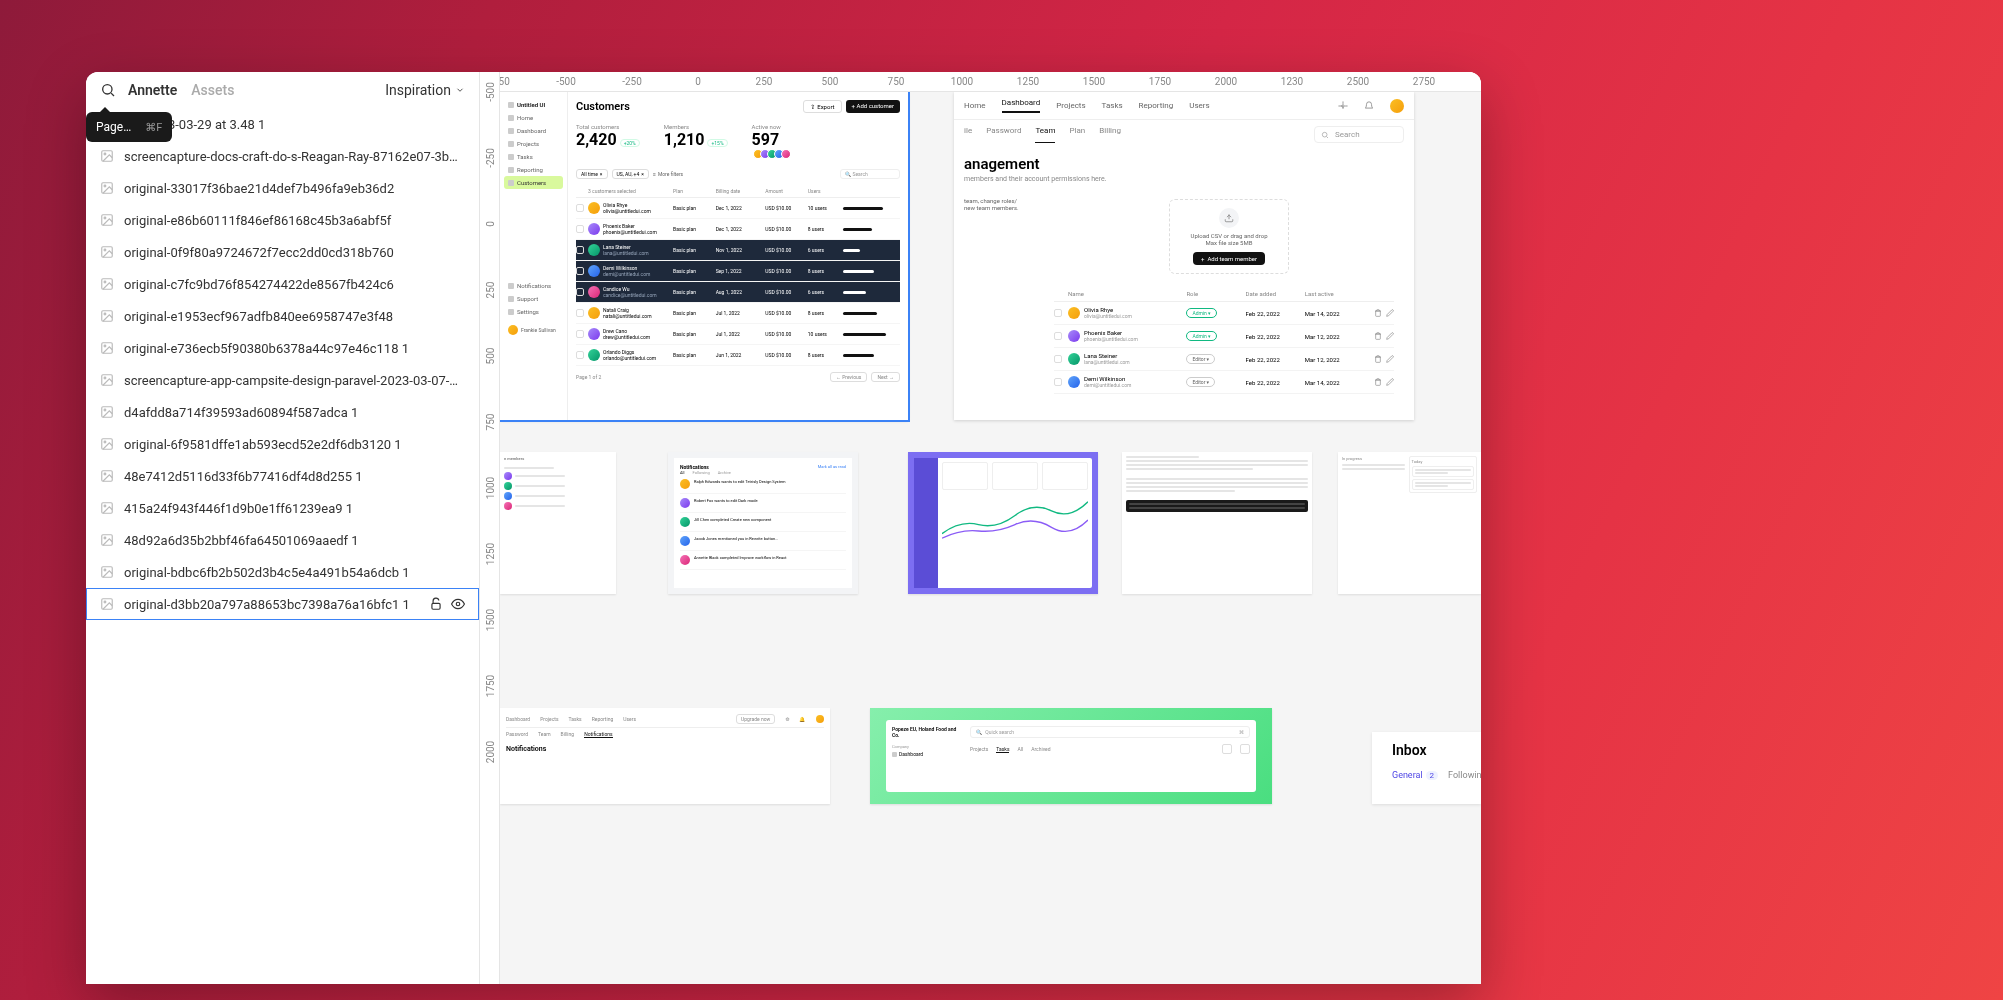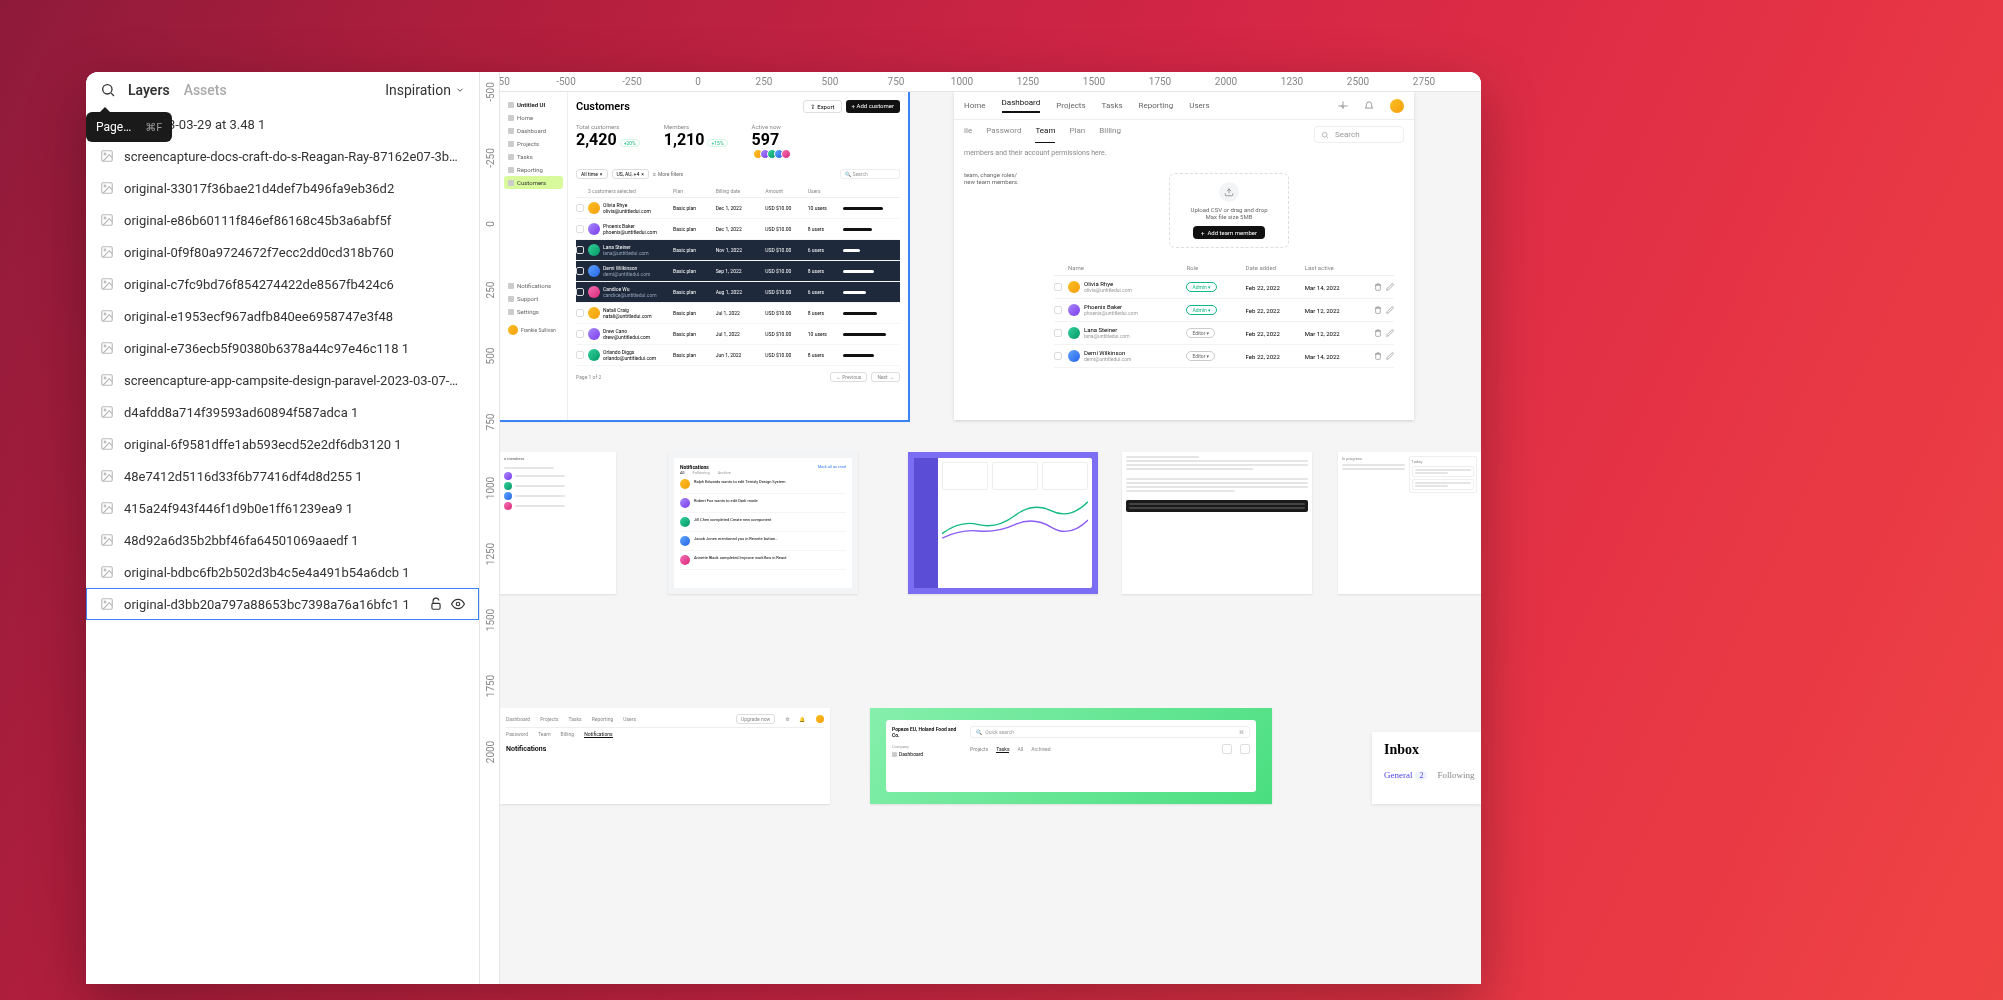--- a/index.html
+++ b/index.html
@@ -286,22 +286,21 @@
 .notif-tabs .a { color: #111; }
 .notif-row { display: flex; gap: 4px; align-items: flex-start; padding: 4px 0; border-bottom: 1px solid #f5f5f5; }
 .notif-row .av { width: 10px; height: 10px; }
 .notif-text { font-size: 4px; line-height: 1.3; }
 
 
 .inbox-panel {
   position: absolute;
   background: #fff;
   box-shadow: 0 1px 3px rgba(0,0,0,0.1);
-  padding: 10px 12px;
-  font-family: Liberation Serif, serif;
+  padding: 10px 20px;
 }
 .inbox-title { font-size: 14px; font-weight: 600; }
 .inbox-tabs { display: flex; gap: 10px; font-size: 9px; margin-top: 12px; }
 .inbox-tabs .tb { color: #888; display: flex; align-items: center; gap: 3px; }
 .inbox-tabs .ct { background: #eef2ff; color: #4f46e5; border-radius: 6px; padding: 0 4px; font-size: 8px; }
 
 .search-box {
   display: flex; align-items: center; gap: 6px;
   border: 1px solid #eee; border-radius: 4px;
   padding: 3px 6px; font-size: 8px; color: #999;
@@ -314,21 +313,21 @@
 
 <div class="app-window">
 
   <div class="sidebar">
     <div class="sidebar-header">
       <svg class="search-icon" viewBox="0 0 24 24" fill="none" stroke="currentColor" stroke-width="2">
           <circle cx="11" cy="11" r="7"></circle>
           <path d="m21 21-4.3-4.3"></path>
         </svg>
       <div class="panel-tabs">
-        <span class="panel-tab">Layers</span>
+        <span class="panel-tab">Annette</span>
         <span class="panel-tab inactive">Assets</span>
       </div>
       <div class="inspiration">
         <span>Inspiration</span>
         <svg class="chev" viewBox="0 0 24 24" fill="none" stroke="currentColor" stroke-width="2">
             <path d="m6 9 6 6 6-6"></path>
           </svg>
       </div>
 
       <div class="tooltip">
@@ -797,20 +796,21 @@
           <span>Billing</span>
           <span style="flex:1"></span>
           <span class="search-box">
             <svg viewBox="0 0 24 24" fill="none" stroke="currentColor" stroke-width="2">
                 <circle cx="11" cy="11" r="7"></circle>
                 <path d="m21 21-4.3-4.3"></path>
               </svg>
             <span>Search</span>
           </span>
         </div>
+        <div class="mock-heading">anagement</div>
         <div class="mock-sub">members and their account permissions here.</div>
         <div style="display:flex;">
           <div style="width:90px; font-size:6px; color:#666; padding:6px 10px;">
             <div>team, change roles/</div>
             <div>new team members.</div>
           </div>
           <div style="flex:1; padding:0 8px;">
             <div class="upload-box">
               <div class="upload-icon">
                   <svg width="10" height="10" viewBox="0 0 24 24" fill="none" stroke="#888" stroke-width="2">

